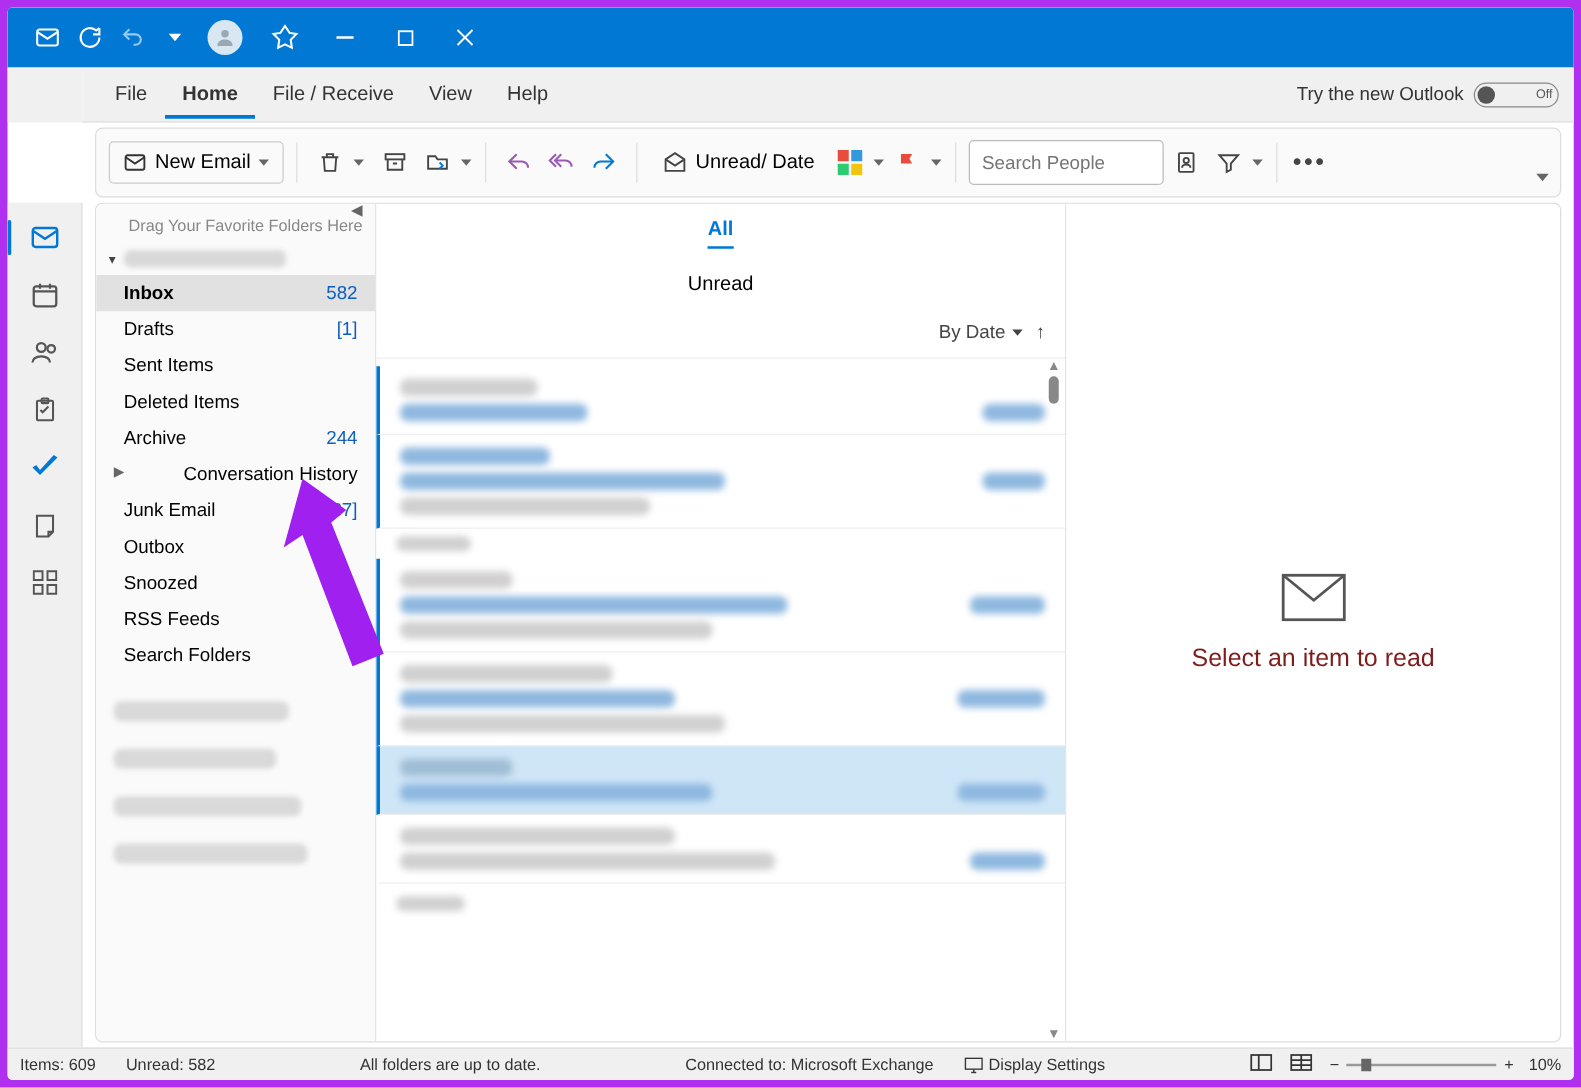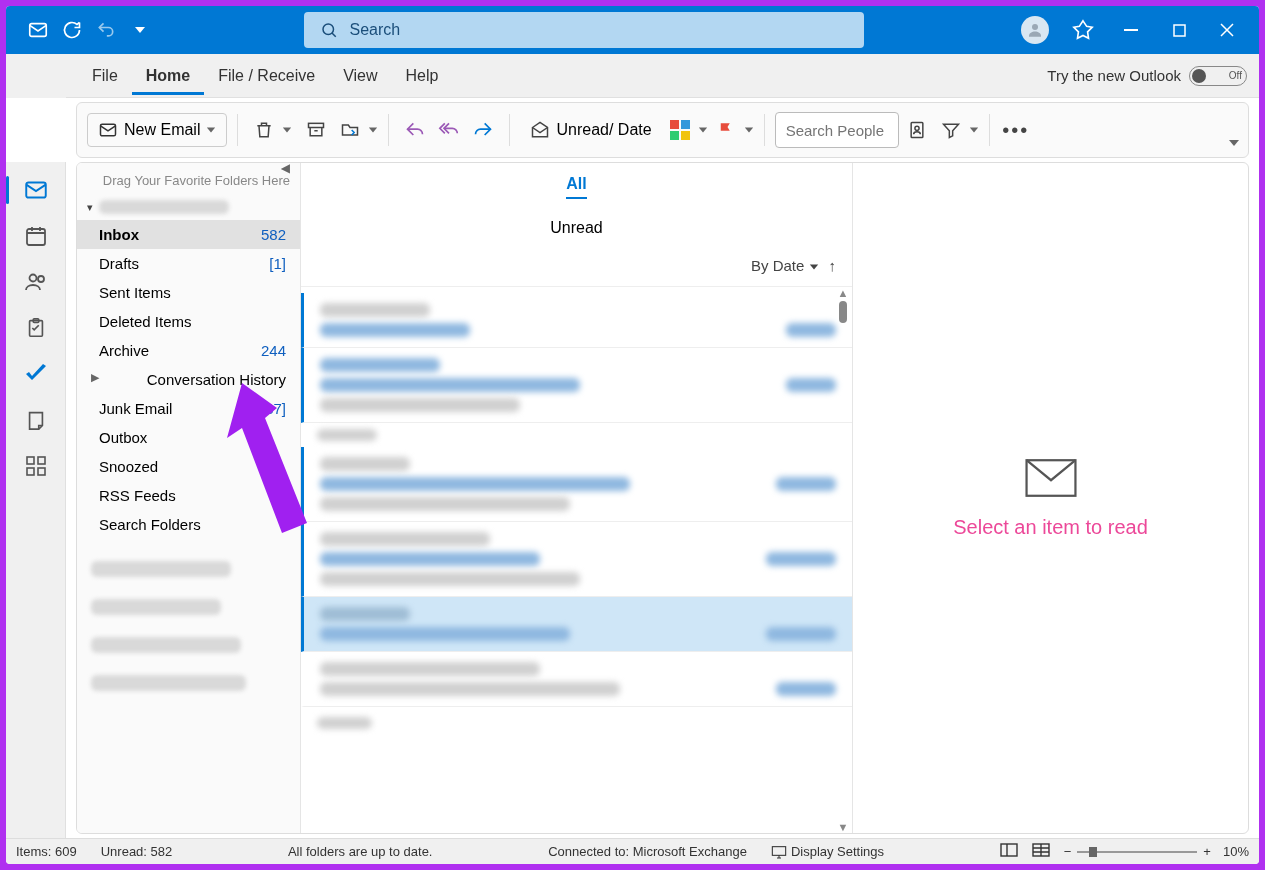--- a/index.html
+++ b/index.html
@@ -13,28 +13,28 @@
 .searchbox input { border:none; background:transparent; font-size:16px; color:#1b4e7a; margin-left:12px; outline:none; flex:1; }
 .searchbox input::placeholder { color:#1b4e7a; }
 .tb-right { display:flex; align-items:center; padding-right:8px; }
 .tb-btn { width:48px; height:48px; display:flex; align-items:center; justify-content:center; cursor:pointer; }
 .avatar { width:28px; height:28px; border-radius:50%; background:#d9e7f2; display:flex; align-items:center; justify-content:center; }
 .menubar { height:44px; background:#f0f0f0; border-bottom:1px solid #e0e0e0; display:flex; align-items:center; padding:0 12px; position:relative; }
 .leftrail { width:60px; background:#f0f0f0; }
 .menubar .tab { padding:10px 14px; font-size:16px; cursor:pointer; color:#333; }
 .menubar .tab.active { font-weight:600; border-bottom:3px solid #0078d4; padding-bottom:7px; }
 .tryout { position:absolute; right:12px; display:flex; align-items:center; font-size:15px; color:#333; }
-.toggle { width:58px; height:20px; border:1px solid #888; border-radius:10px; margin-left:8px; position:relative; font-size:10px; display:flex; align-items:center; justify-content:flex-end; padding-right:4px; color:#555; }
+.toggle { width:68px; height:20px; border:1px solid #888; border-radius:10px; margin-left:8px; position:relative; font-size:10px; display:flex; align-items:center; justify-content:flex-end; padding-right:4px; color:#555; }
 .toggle::before { content:""; position:absolute; left:2px; top:2px; width:14px; height:14px; border-radius:50%; background:#555; }
 .ribbon { height:56px; background:#fafafa; border:1px solid #ddd; border-radius:6px; margin:4px 10px 4px 70px; display:flex; align-items:center; padding:0 10px; gap:2px; position:relative; }
 .rib-btn { display:flex; align-items:center; padding:6px 10px; border-radius:4px; font-size:16px; cursor:pointer; gap:6px; }
 .rib-btn.bordered { border:1px solid #ccc; }
 .rib-sep { width:1px; height:32px; background:#ddd; margin:0 8px; }
 .rib-ico { width:32px; height:32px; display:flex; align-items:center; justify-content:center; cursor:pointer; }
-.searchpeople { border:1px solid #bbb; border-radius:4px; height:36px; width:124px; padding:0 10px; font-size:15px; outline:none; }
+.searchpeople { border:1px solid #bbb; border-radius:4px; height:36px; width:156px; padding:0 10px; font-size:15px; outline:none; }
 .bodyrow { flex:1; display:flex; overflow:hidden; }
 .navrail { width:60px; background:#f0f0f0; border-right:1px solid #e0e0e0; display:flex; flex-direction:column; align-items:center; padding-top:8px; gap:6px; }
 .nav-ico { width:44px; height:40px; display:flex; align-items:center; justify-content:center; cursor:pointer; border-radius:4px; position:relative; }
 .nav-ico.active::before { content:""; position:absolute; left:-8px; top:6px; width:3px; height:28px; background:#0078d4; border-radius:2px; }
 .panels { flex:1; display:flex; background:#fff; border:1px solid #ddd; border-radius:6px; margin:0 10px 4px 10px; overflow:hidden; }
 .folders { width:224px; border-right:1px solid #e5e5e5; background:#fafafa; display:flex; flex-direction:column; font-size:15px; }
 .folders .drag { color:#888; font-size:13px; text-align:right; padding:10px 10px 6px; position:relative; }
 .folders .drag .collapse { position:absolute; right:10px; top:-2px; color:#666; font-size:12px; }
 .acct { padding:6px 10px; display:flex; align-items:center; gap:6px; }
 .acct .chev { font-size:11px; color:#444; }
@@ -46,21 +46,21 @@
 .msghead { display:flex; align-items:center; padding:12px 16px; gap:20px; border-bottom:1px solid #eee;flex-direction:column; }
 .msghead .ft { font-size:16px; cursor:pointer; }
 .msghead .ft.active { color:#0078d4; font-weight:600; border-bottom:2px solid #0078d4; padding-bottom:4px; }
 .msghead .sort { margin-left:auto; color:#444; font-size:15px; display:flex; align-items:center; gap:10px; }
 .msgbody { flex:1; overflow:hidden; padding:6px 0; position:relative; }
 .msgitem { border-bottom:1px solid #eee; border-left:3px solid #0078d4; padding:10px 16px; display:flex; flex-direction:column; gap:6px; }
 .msgitem.sel { background:#cfe6f7; }
 .line { display:flex; justify-content:space-between; }
 .bblob { background:#d0d0d0; height:14px; border-radius:6px; filter:blur(3px); }
 .bblob.blue { background:#8fb8e0; }
-.reading { width:395px; display:flex; flex-direction:column; align-items:center; justify-content:center; color:#ec4899; font-size:20px; }
+.reading { width:395px; display:flex; flex-direction:column; align-items:center; justify-content:center; color:#7f1d1d; font-size:20px; }
 .reading svg { margin-bottom:18px; }
 .statusbar { height:26px; background:#f0f0f0; border-top:1px solid #ddd; display:flex; align-items:center; font-size:13px; color:#333; padding:0 10px; gap:24px; }
 .statusbar .right { margin-left:auto; display:flex; align-items:center; gap:14px; }
 .zoom { display:flex; align-items:center; gap:6px; }
 .zoom .track { width:120px; height:2px; background:#999; position:relative; }
 .zoom .thumb { position:absolute; left:10%; top:-4px; width:8px; height:10px; background:#666; }
 .arrow-annot { position:absolute; left:110px; top:210px; z-index:50; pointer-events:none; }
 </style>
 </head>
 <body>
@@ -84,29 +84,20 @@
       <div class="tb-ico" style="opacity:.6">
         <svg width="20" height="20" viewBox="0 0 24 24" fill="none" stroke="#fff" stroke-width="2">
             <path d="M9 14L4 9l5-5"></path>
             <path d="M4 9h11a5 5 0 0 1 0 10h-2"></path>
           </svg>
       </div>
       <div class="tb-ico">
         <svg width="12" height="12" viewBox="0 0 12 12" fill="#fff">
             <path d="M1 3h10L6 9z"></path>
           </svg>
-      </div>
-    </div>
-    <div class="searchwrap">
-      <div class="searchbox">
-        <svg width="18" height="18" viewBox="0 0 24 24" fill="none" stroke="#1b4e7a" stroke-width="2">
-            <circle cx="11" cy="11" r="7"></circle>
-            <path d="M21 21l-5-5"></path>
-          </svg>
-        <input placeholder="Search" style="">
       </div>
     </div>
     <div class="tb-right">
       <div class="tb-btn">
         <div class="avatar">
             <svg width="18" height="18" viewBox="0 0 24 24" fill="#9aa8b5">
               <circle cx="12" cy="8" r="4"></circle>
               <path d="M4 20c0-4 4-6 8-6s8 2 8 6v1H4z"></path>
             </svg>
           </div>

